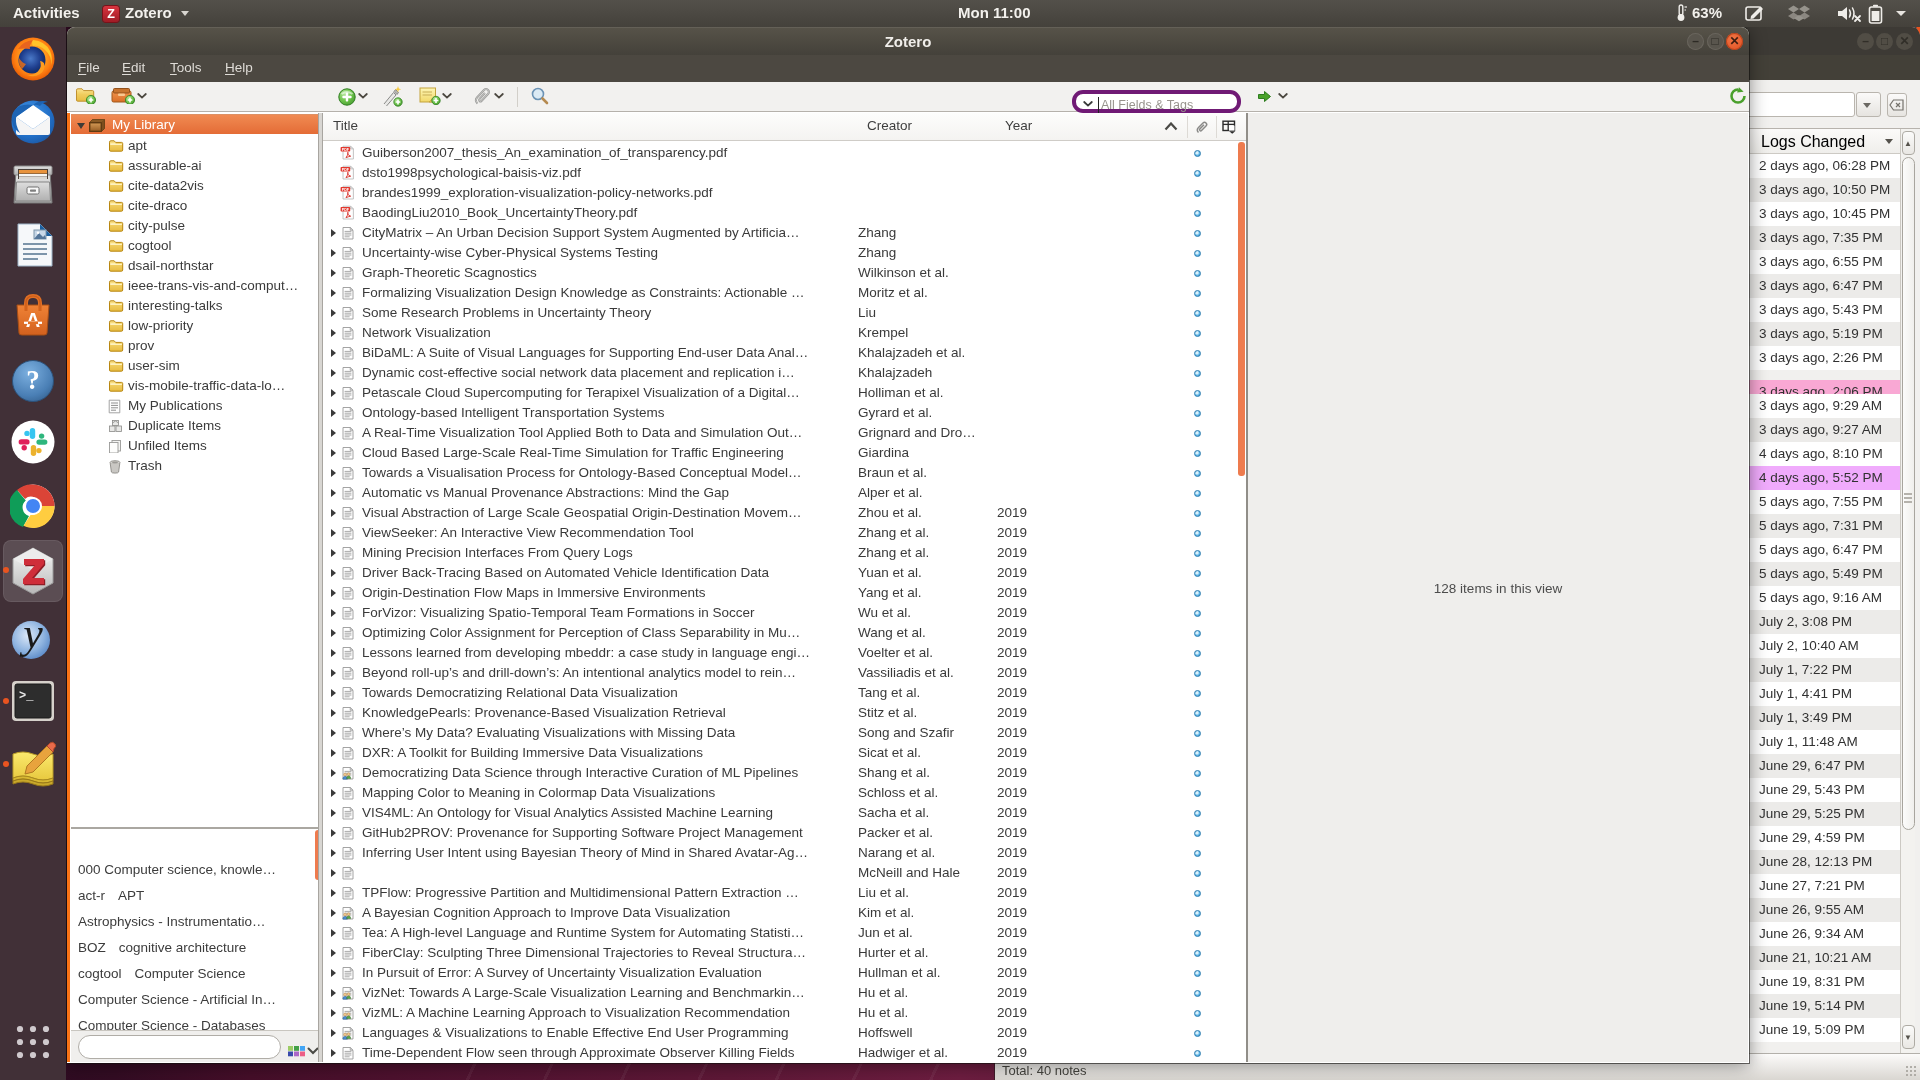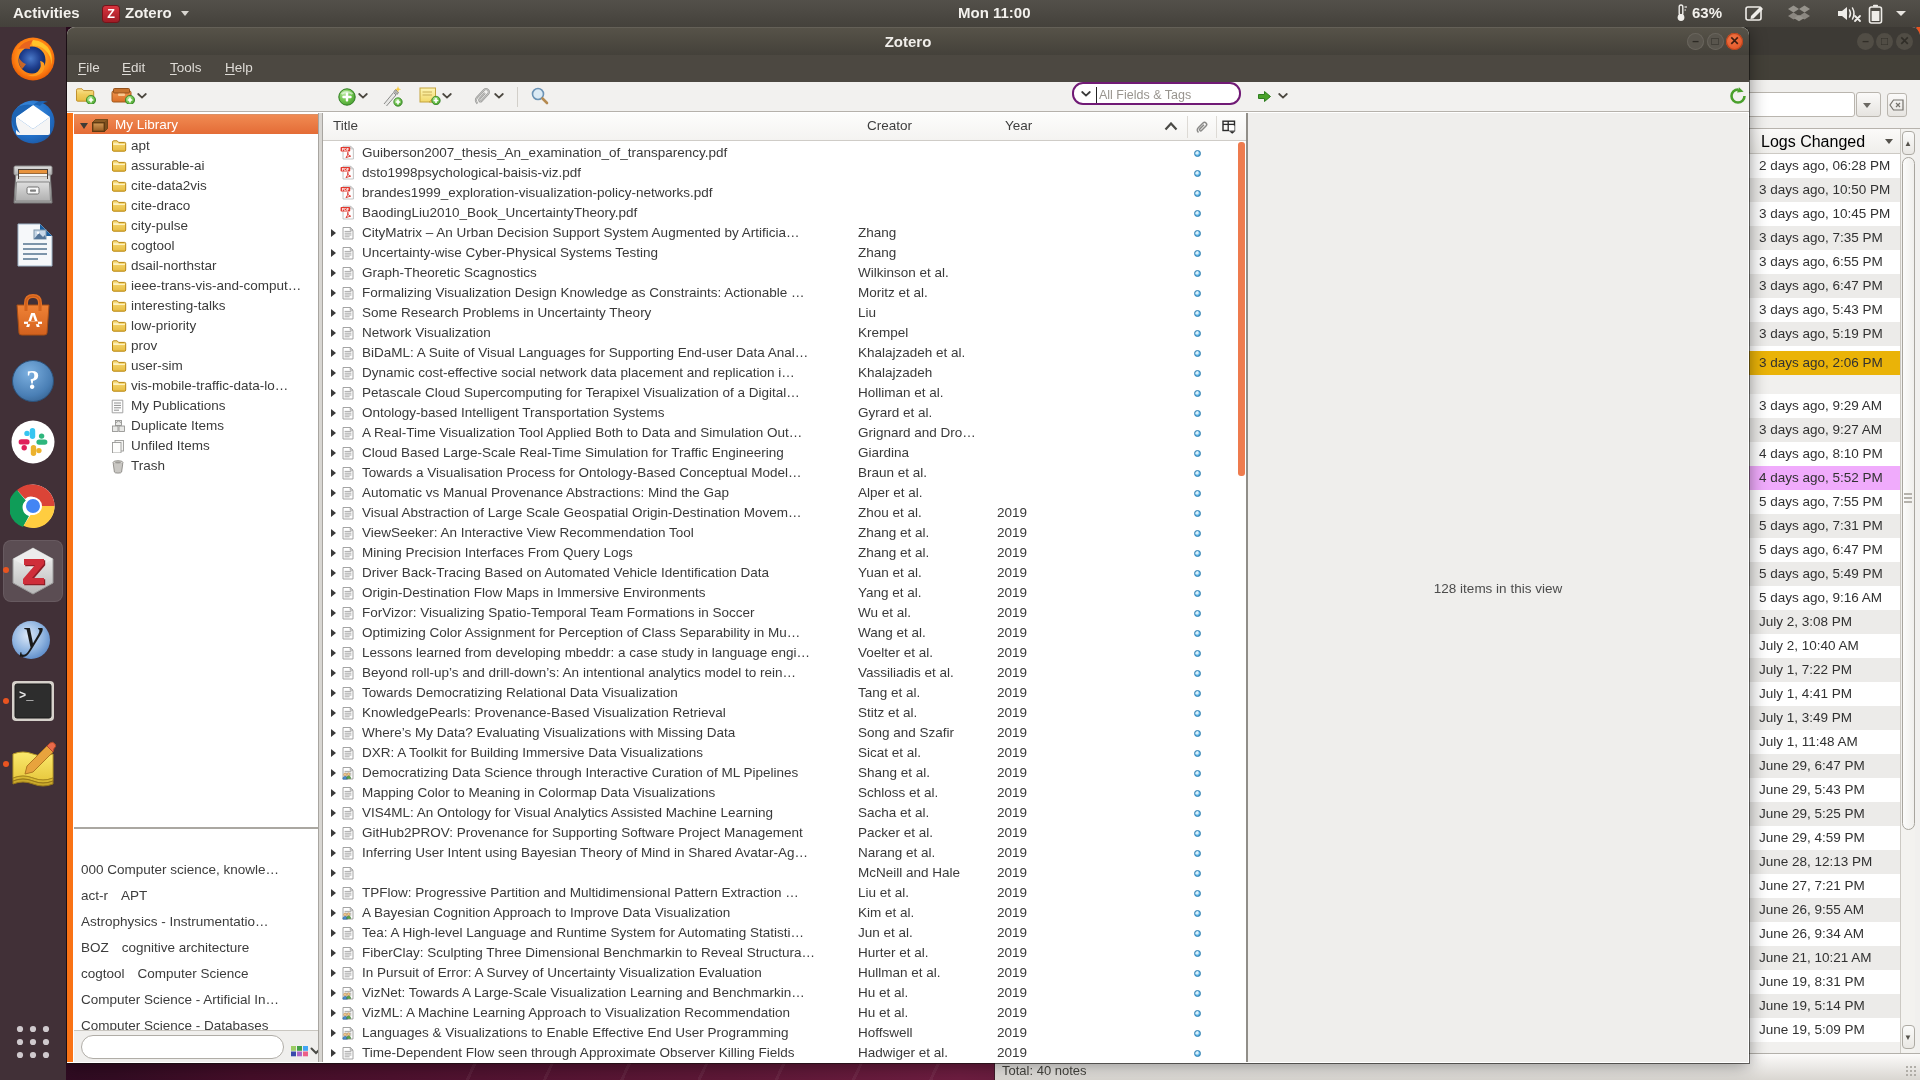--- a/index.html
+++ b/index.html
@@ -31,21 +31,21 @@
 
 #mainwin{position:absolute;left:67px;top:27px;width:1682px;height:1036px;z-index:20;border-radius:8px 8px 0 0;box-shadow:0 2px 18px rgba(0,0,0,0.45),0 0 0 1px rgba(25,23,20,0.6);background:#fff}
 #mtitle{position:absolute;left:0;top:0;width:1682px;height:28px;background:linear-gradient(#575349,#44413a);border-radius:8px 8px 0 0;box-shadow:inset 0 1px 0 rgba(255,255,255,0.08),0 1px 0 rgba(0,0,0,0.18)}
 #mtitle .t{width:100%;text-align:center;line-height:29px;color:#f0eeea;font-size:15px;font-weight:bold}
 #mmenu{position:absolute;left:0;top:28px;width:1682px;height:27px;background:#4c4841}
 .mi{position:absolute;top:0;height:27px;line-height:26px;font-size:13.5px;color:#dfdcd7}
 .mi u{text-decoration-thickness:1px;text-underline-offset:2px}
 #mtool{position:absolute;left:0;top:55px;width:1682px;height:30px;background:#f2f1ef;border-bottom:1px solid #b5b1ab}
 #mcontent{position:absolute;left:0;top:86px;width:1682px;height:949px;background:#fff}
 
-#colpane{position:absolute;left:0;top:0;width:263px;height:949px;background:#fff;border-left:6px solid #f97316}
+#colpane{position:absolute;left:0;top:0;width:263px;height:949px;background:#fff;border-left:3px solid #f97316}
 .crow{position:absolute;left:1px;width:250px;height:20px;font-size:13.5px;color:#3b3b3b;line-height:20px;white-space:nowrap;overflow:hidden}
 #mylib{background:linear-gradient(#f08a52,#e46c36);color:#fff;border-top:1px solid #dd9064}
 .cicon{position:absolute;top:2.5px}
 .ctext{position:absolute;top:0}
 #tagsplit{position:absolute;left:1px;top:714px;width:250px;height:2px;background:#aaa7a1}
 #tagarea{position:absolute;left:1px;top:716px;width:250px;height:201px;background:#fff;overflow:hidden}
 .tagrow{position:absolute;left:7px;font-size:13.5px;color:#3c3c3c;white-space:nowrap}
 .tagrow span{margin-right:13px}
 #tagbar{position:absolute;left:1px;top:917px;width:250px;height:32px;background:#f0efed;border-top:1px solid #c9c6c0}
 #tagfilter{position:absolute;left:7px;top:4px;width:203px;height:24px;background:#fff;border:1px solid #b0ada7;border-radius:12px}
@@ -63,21 +63,21 @@
 .iicon{position:absolute;left:19px;top:3px}
 .idot{position:absolute;left:871px;top:7px;width:7px;height:7px;border-radius:50%;background:radial-gradient(circle at 40% 35%,#d9f0fb 0 20%,#5fb6e8 60%,#2e88c0 100%);border:0.5px solid #2a7cb0}
 #isb{position:absolute;left:915px;top:29px;width:7px;height:334px;background:#ee7b4e;border-radius:3px}
 
 #vdiv2{position:absolute;left:1179px;top:0;width:2px;height:949px;background:#918e88}
 #rightpane{position:absolute;left:1181px;top:0;width:500px;height:949px;background:#efeeec}
 #rightpane .msg{position:absolute;left:0;top:468px;width:100%;text-align:center;font-size:13.5px;color:#4c4c4c}
 
 .tbtn{position:absolute;top:3px}
 .sep{position:absolute;top:5px;width:1px;height:20px;background:#d2cfc9}
-#msearch{position:absolute;left:1005px;top:0;width:169px;height:23px;background:#fff;border:2px solid #701a75;border-radius:11px}
+#msearch{position:absolute;left:1005px;top:8px;width:169px;height:23px;background:#fff;border:4px solid #701a75;border-radius:11px}
 #msearch .ph{position:absolute;left:25px;top:4px;font-size:12.5px;color:#98948e}
 #msearch .cur{position:absolute;left:22px;top:3px;width:1px;height:16px;background:#222}
 </style></head><body>
 
 <svg width="0" height="0" style="position:absolute">
     <defs>
       <linearGradient id="gfold" x1="0" y1="0" x2="0" y2="1">
         <stop offset="0" stop-color="#fbe592"></stop>
         <stop offset="0.45" stop-color="#f0cd5e"></stop>
         <stop offset="1" stop-color="#e7bc42"></stop>
@@ -382,21 +382,21 @@
     </div>
 <div class="bgrow" style="top:127px;background:#ffffff">2 days ago, 06:28 PM</div>
 <div class="bgrow" style="top:151px;background:#ecebe9">3 days ago, 10:50 PM</div>
 <div class="bgrow" style="top:175px;background:#ffffff">3 days ago, 10:45 PM</div>
 <div class="bgrow" style="top:199px;background:#ecebe9">3 days ago, 7:35 PM</div>
 <div class="bgrow" style="top:223px;background:#ffffff">3 days ago, 6:55 PM</div>
 <div class="bgrow" style="top:247px;background:#ecebe9">3 days ago, 6:47 PM</div>
 <div class="bgrow" style="top:271px;background:#ffffff">3 days ago, 5:43 PM</div>
 <div class="bgrow" style="top:295px;background:#ecebe9">3 days ago, 5:19 PM</div>
 <div class="bgrow" style="top:319px;background:#ffffff">3 days ago, 2:26 PM</div>
-<div class="bgrow" style="top:324px;background:#eab308">3 days ago, 2:06 PM</div>
+<div class="bgrow" style="top:353px;background:#f9a8d4">3 days ago, 2:06 PM</div>
 <div class="bgrow" style="top:367px;background:#ffffff">3 days ago, 9:29 AM</div>
 <div class="bgrow" style="top:391px;background:#ecebe9">3 days ago, 9:27 AM</div>
 <div class="bgrow" style="top:415px;background:#ffffff">4 days ago, 8:10 PM</div>
 <div class="bgrow" style="top:439px;background:#f0abfc">4 days ago, 5:52 PM</div>
 <div class="bgrow" style="top:463px;background:#ffffff">5 days ago, 7:55 PM</div>
 <div class="bgrow" style="top:487px;background:#ecebe9">5 days ago, 7:31 PM</div>
 <div class="bgrow" style="top:511px;background:#ffffff">5 days ago, 6:47 PM</div>
 <div class="bgrow" style="top:535px;background:#ecebe9">5 days ago, 5:49 PM</div>
 <div class="bgrow" style="top:559px;background:#ffffff">5 days ago, 9:16 AM</div>
 <div class="bgrow" style="top:583px;background:#ecebe9">July 2, 3:08 PM</div>
@@ -1528,21 +1528,21 @@
               <path d="M1 1.5 L8.2 1.5 L11 4.3 L11 13 L1 13 Z" fill="#fefefe" stroke="#9a9a9a" stroke-width="0.9"></path>
               <path d="M8.2 1.5 L8.2 4.3 L11 4.3 Z" fill="#d8d8d8" stroke="#9a9a9a" stroke-width="0.7"></path>
               <g stroke="#9f9f9f" stroke-width="0.9">
                 <line x1="2.6" y1="5.4" x2="9.4" y2="5.4"></line>
                 <line x1="2.6" y1="7.2" x2="9.4" y2="7.2"></line>
                 <line x1="2.6" y1="9" x2="9.4" y2="9"></line>
                 <line x1="2.6" y1="10.8" x2="7.6" y2="10.8"></line>
               </g>
             </svg>
           </span>
-          <span class="ititle">FiberClay: Sculpting Three Dimensional Benchmarkin to Reveal Structura…</span>
+          <span class="ititle">FiberClay: Sculpting Three Dimensional Trajectories to Reveal Structura…</span>
           <span class="icreator">Hurter et al.</span>
           <span class="iyear">2019</span>
           <span class="idot"></span>
         </div>
 <div class="irow" style="top:850px">
           <span class="itri"></span>
           <span class="iicon">
             <svg style="" width="12" height="14" viewBox="0 0 12 14">
               <path d="M1 1.5 L8.2 1.5 L11 4.3 L11 13 L1 13 Z" fill="#fefefe" stroke="#9a9a9a" stroke-width="0.9"></path>
               <path d="M8.2 1.5 L8.2 4.3 L11 4.3 Z" fill="#d8d8d8" stroke="#9a9a9a" stroke-width="0.7"></path>

